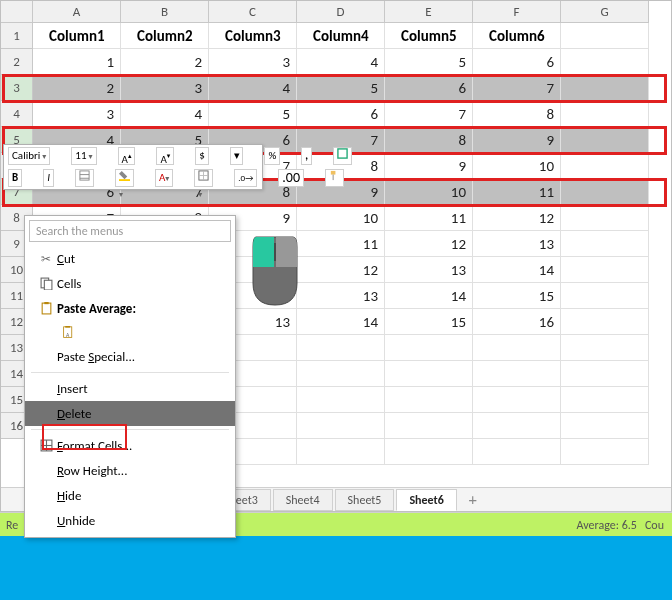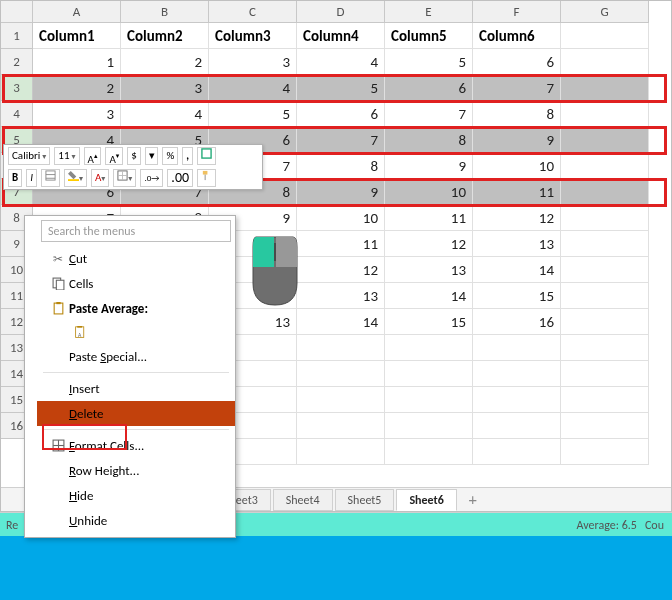--- a/index.html
+++ b/index.html
@@ -7,38 +7,38 @@
 .app { background: #fff; width: 672px; height: 512px; position: relative; border: 1px solid #c0c0c0; }
 .corner { position: absolute; left: 0; top: 0; width: 32px; height: 22px; background: #f0f0f0; border-right: 1px solid #c8c8c8; border-bottom: 1px solid #c8c8c8; }
 .colheads { position: absolute; left: 32px; top: 0; right: 0; height: 22px; display: flex; }
 .colhead { width: 88px; background: #f0f0f0; border-right: 1px solid #c8c8c8; border-bottom: 1px solid #c8c8c8; text-align: center; line-height: 22px; color: #555; font-size: 13px; }
 .rowheads { position: absolute; left: 0; top: 22px; width: 32px; }
 .rowhead { height: 26px; background: #f0f0f0; border-right: 1px solid #c8c8c8; border-bottom: 1px solid #c8c8c8; text-align: center; line-height: 26px; color: #555; font-size: 13px; }
 .rowhead.sel { background: #d6ead6; }
 .grid { position: absolute; left: 32px; top: 22px; right: 0; bottom: 24px; }
 .row { display: flex; height: 26px; }
 .cell { width: 88px; border-right: 1px solid #e0e0e0; border-bottom: 1px solid #e0e0e0; padding-right: 6px; text-align: right; line-height: 26px; font-size: 15px; color: #222; }
-.row.hdr .cell { font-weight: bold; text-align: left; padding-left: 6px; color: #000; }
+.row.hdr .cell { font-weight: bold; text-align: left; padding-left: 16px; color: #000; }
 .row.sel .cell { background: #bfbfbf; }
 .redbox { position: absolute; border: 3px solid #e02020; pointer-events: none; }
 .sheetbar { position: absolute; left: 0; bottom: 0; right: 0; height: 24px; background: #f4f4f4; display: flex; align-items: center; border-top: 1px solid #d0d0d0; }
 .sheetbar .pad { width: 210px; }
 .tab { padding: 3px 12px; border: 1px solid #d0d0d0; background: #f0f0f0; font-size: 12px; color: #555; margin-right: 2px; cursor: pointer; }
 .tab.active { background: #fff; font-weight: bold; border-bottom: 1px solid #fff; color: #222; text-align: center; }
 .plus { padding: 2px 10px; font-size: 16px; color: #888; cursor: pointer; }
-.status { position: absolute; left: 0; top: 512px; width: 672px; height: 24px; background: #5eead4; display: flex; align-items: center; border-top: 1px solid #d0d0d0; font-size: 12px; color: #555; }
+.status { position: absolute; left: 0; top: 512px; width: 672px; height: 24px; background: #bef264; display: flex; align-items: center; border-top: 1px solid #d0d0d0; font-size: 12px; color: #555; }
 .status .l { width: 28px; padding-left: 6px; }
 .status .r { margin-left: auto; margin-right: 8px; }
 .minibar { position: absolute; left: 3px; top: 144px; width: 260px; background: #fff; border: 1px solid #b0b0b0; box-shadow: 1px 1px 3px rgba(0,0,0,0.15); font-size: 12px; }
-.minibar .mrow { display: flex; align-items: flex-start; padding: 2px 4px; gap: 4px; }
+.minibar .mrow { display: flex; align-items: flex-start; padding: 2px 4px; gap: 21px; }
 .minibar .btn { border: 1px solid #cfcfcf; background: #fff; padding: 0 3px; font-size: 11px; height: 18px; line-height: 16px; }
 .minibar .fsel { border: 1px solid #cfcfcf; padding: 0 3px; height: 18px; line-height: 16px; font-size: 11px; display: inline-flex; align-items: center; gap: 2px; }
 .minibar .chev { font-size: 8px; color: #666; }
 .minibar svg { width: 11px; height: 11px; }
-.ctxmenu { position: absolute; left: 24px; top: 215px; width: 212px; background: #fff; border: 1px solid #b0b0b0; box-shadow: 2px 2px 5px rgba(0,0,0,0.25); font-size: 13px; padding-bottom: 4px; padding-left: 12px; }
+.ctxmenu { position: absolute; left: 24px; top: 215px; width: 212px; background: #fff; border: 1px solid #b0b0b0; box-shadow: 2px 2px 5px rgba(0,0,0,0.25); font-size: 13px; padding-bottom: 4px; }
 .ctxmenu .search { margin: 4px; border: 1px solid #c0c0c0; padding: 3px 6px; color: #999; font-size: 12px; }
 .ctxmenu .item { display: flex; align-items: center; padding: 5px 10px; cursor: pointer; }
 .ctxmenu .ic { width: 22px; display: flex; justify-content: center; color: #666; font-size: 12px; }
 .ctxmenu .ic svg { width: 13px; height: 13px; }
 .ctxmenu .sep { height: 1px; background: #e0e0e0; margin: 3px 6px; }
 .u { text-decoration: underline; }
 .delbox { position: absolute; border: 2px solid #e02020; pointer-events: none; }
 .cursor { position: absolute; pointer-events: none; }
 </style>
 </head>
@@ -333,21 +333,21 @@
     </div>
   <div class="item">
       <span class="ic"></span>
       <span>Paste <span class="u">S</span>pecial...</span>
     </div>
   <div class="sep"></div>
   <div class="item">
       <span class="ic"></span>
       <span><span class="u">I</span>nsert</span>
     </div>
-  <div class="item" style="background:#c2410c">
+  <div class="item" style="background:#737373">
       <span class="ic"></span>
       <span><span class="u">D</span>elete</span>
     </div>
   <div class="sep"></div>
   <div class="item">
       <span class="ic">
         <svg viewBox="0 0 12 12">
           <rect x="1" y="1" width="10" height="10" fill="none" stroke="#666"></rect>
           <line x1="1" y1="6" x2="11" y2="6" stroke="#666"></line>
           <line x1="6" y1="1" x2="6" y2="11" stroke="#666"></line>

